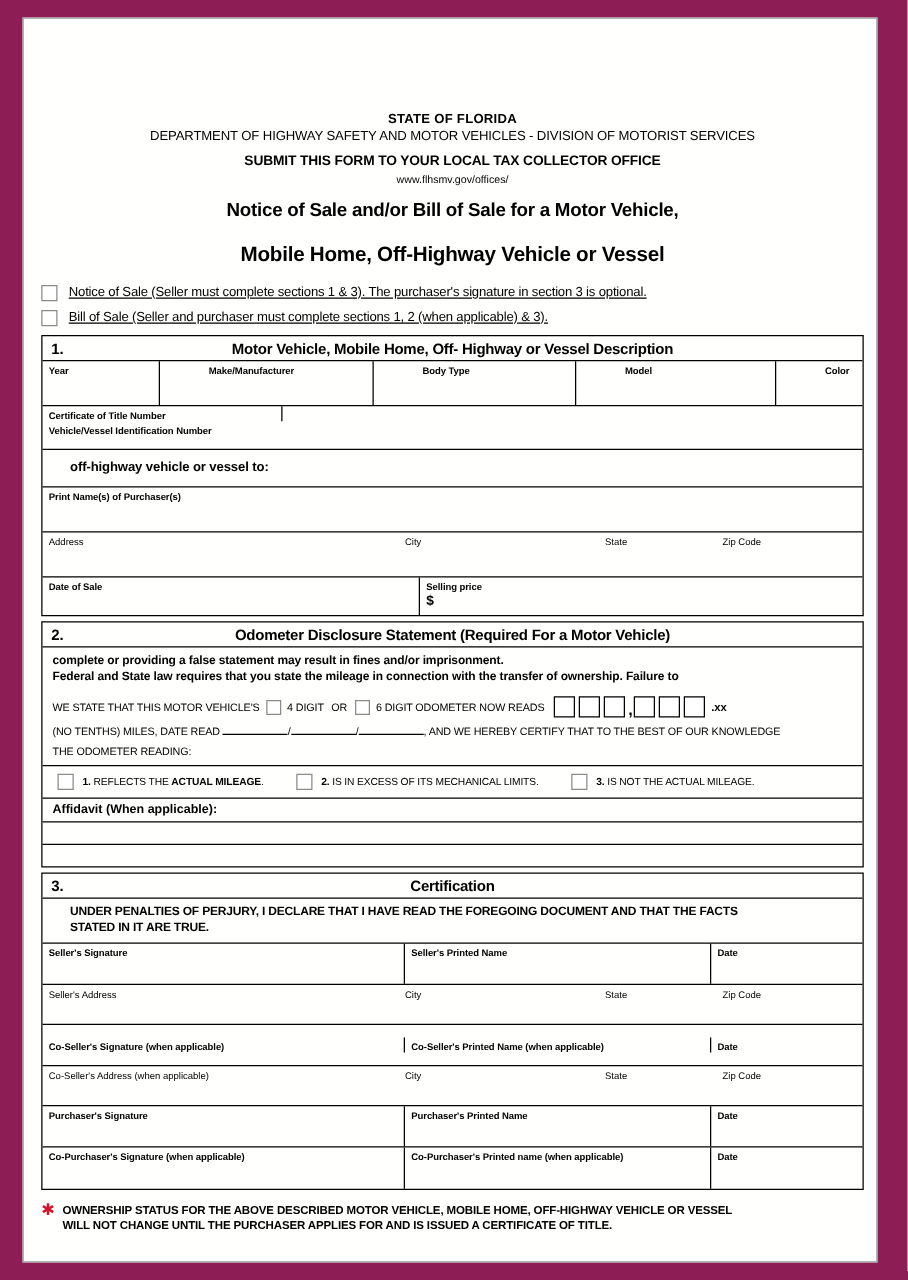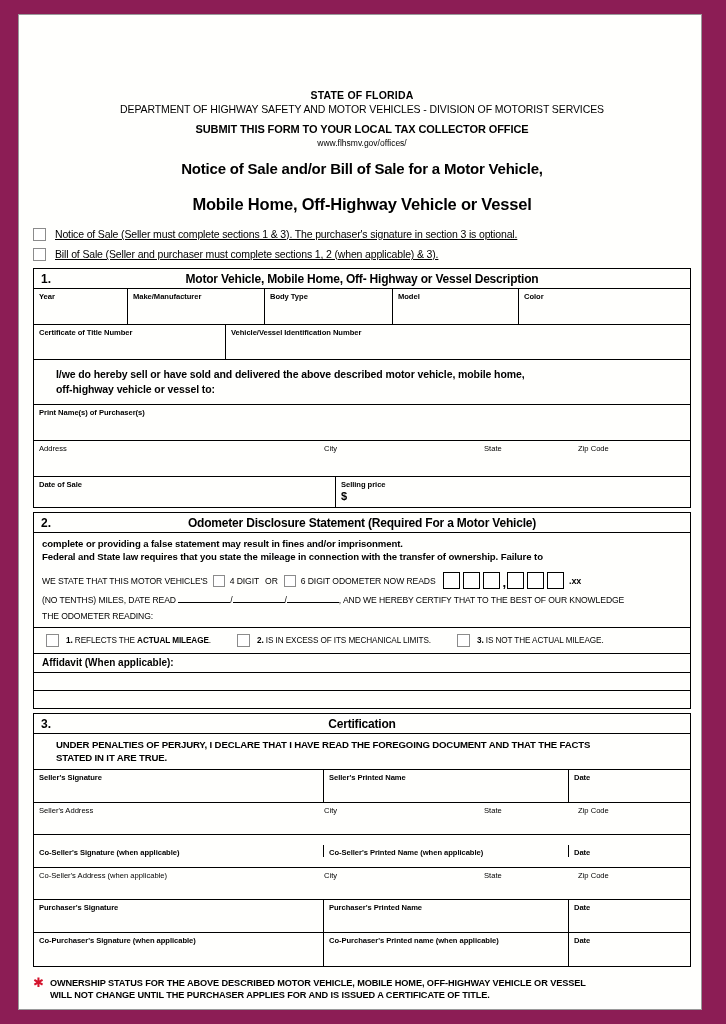--- a/index.html
+++ b/index.html
@@ -158,49 +158,48 @@
       <div class="choice-lbl">Bill of Sale (Seller and purchaser must complete sections 1, 2 (when applicable) &amp; 3).</div>
     </div>
   </div>
 
   <div class="tbl" style="margin-top:3px;">
     <div class="secbar">
       <div class="secnum">1.</div>
       <div class="sectitle">Motor Vehicle, Mobile Home, Off- Highway or Vessel Description</div>
     </div>
 
-    <div class="row" style="height:36px;">
+    <div class="row" style="height:36px;gap:34px;">
       <div class="cell" style="width:94px;">
         <div class="flab">Year</div>
       </div>
       <div class="cell" style="width:137px;">
         <div class="flab">Make/Manufacturer</div>
       </div>
       <div class="cell" style="width:128px;">
         <div class="flab">Body Type</div>
       </div>
       <div class="cell" style="width:126px;">
         <div class="flab">Model</div>
       </div>
       <div class="cell lastc" style="flex:1;">
         <div class="flab">Color</div>
       </div>
     </div>
 
-    <div class="row" style="height:35px;">
+    <div class="row" style="height:35px;flex-direction:column;">
       <div class="cell" style="width:192px;">
         <div class="flab">Certificate of Title Number</div>
       </div>
       <div class="cell lastc" style="flex:1;">
         <div class="flab">Vehicle/Vessel Identification Number</div>
       </div>
     </div>
 
     <div class="textrow">
-      <div>I/we do hereby sell or have sold and delivered the above described motor vehicle, mobile home,</div>
       <div>off-highway vehicle or vessel to:</div>
     </div>
 
     <div class="row" style="height:36px;">
       <div class="cell lastc" style="flex:1;">
         <div class="flab">Print Name(s) of Purchaser(s)</div>
       </div>
     </div>
 
     <div class="row" style="height:36px;">

